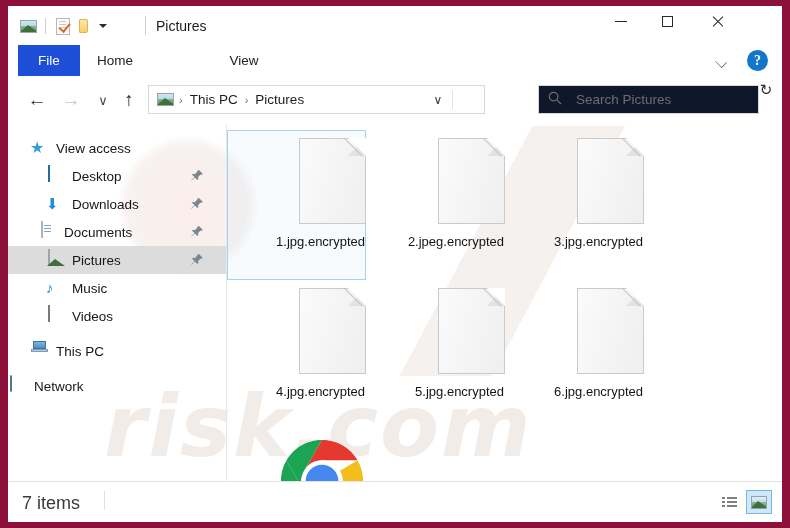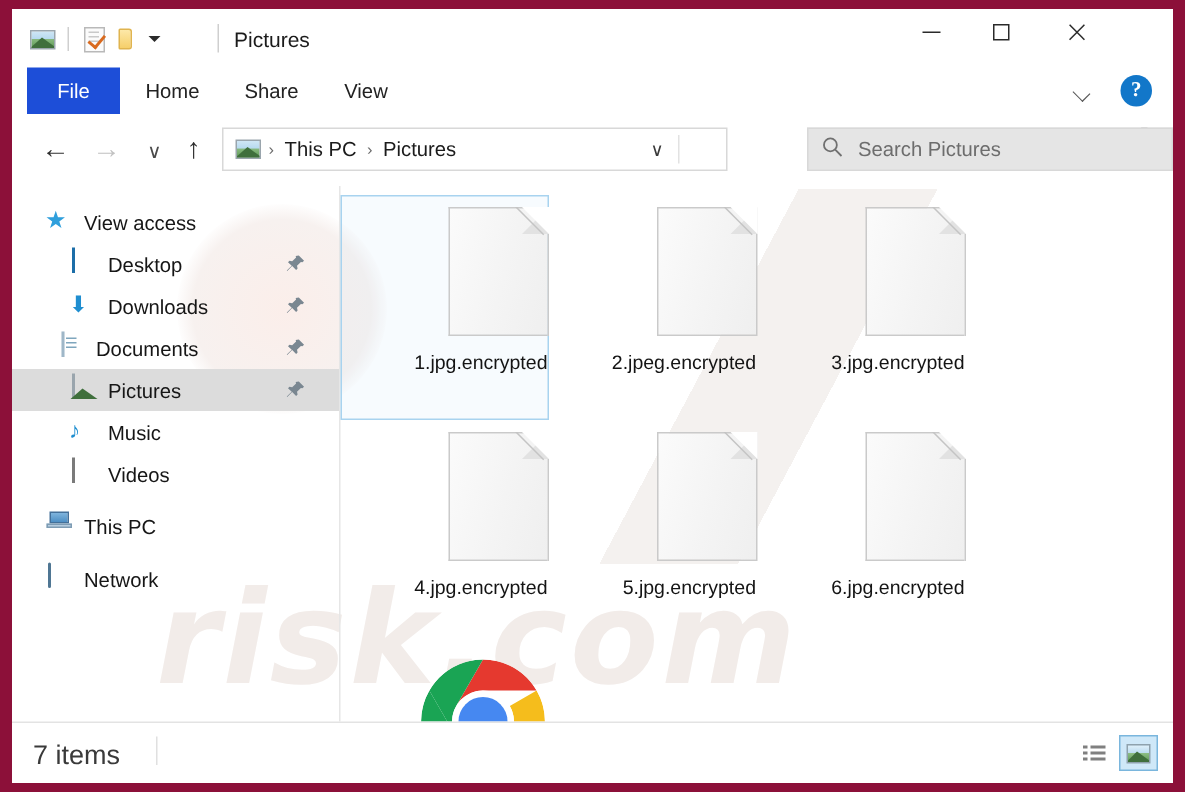--- a/index.html
+++ b/index.html
@@ -320,26 +320,27 @@
     height: 27px; width: 28px;
     display: flex;
     align-items: center;
     justify-content: center;
     font-size: 15px;
     color: #2f2f2f;
   }
   #searchbox {
     position: absolute;
     left: 530px; top: 9px;
-    width: 244px; height: 29px;
+    width: 221px; height: 29px;
     border: 1px solid #d8d8d8;
-    background: #e5e5e5;
-    box-sizing: border-box;
-    display: flex;
-    align-items: center;
+    background: #0f172a;
+    box-sizing: border-box;
+    display: flex;
+    align-items: center;
+    justify-content: space-between;
   }
   #search-icon {
     width: 22px;
     margin-left: 9px;
     color: #707070;
     font-size: 14px;
     flex: 0 0 auto;
   }
   #search-input {
     border: none;
@@ -675,21 +676,20 @@
         <span class="ic-max"></span>
       </div>
       <div class="wctrl" id="btn-close">
         <span class="ic-close"></span>
       </div>
     </div>
 
     <div id="ribbon">
       <div class="tab" id="tab-file">File</div>
       <div class="tab" id="tab-home">Home</div>
-      <div class="tab" id="tab-share">Share</div>
       <div class="tab" id="tab-view">View</div>
       <div id="ribbon-expand"></div>
       <div id="help-btn">?</div>
     </div>
 
     <div id="navbar">
       <div class="nav-btn" id="nav-back">←</div>
       <div class="nav-btn" id="nav-forward">→</div>
       <div class="nav-btn" id="nav-recent">∨</div>
       <div class="nav-btn" id="nav-up">↑</div>
@@ -771,21 +771,21 @@
       <div class="side-item" style="padding-left:38px">
         <span class="side-icon"><span class="ic-videos"></span></span>
         <span class="side-label">Videos</span>
       </div>
 
       <div class="side-item" style="padding-left:22px; margin-top:7px">
         <span class="side-icon"><span class="ic-thispc"></span></span>
         <span class="side-label">This PC</span>
       </div>
 
-      <div class="side-item" style="padding-left:22px; margin-top:7px">
+      <div class="side-item" style="margin-top:7px">
         <span class="side-icon"><span class="ic-network"></span></span>
         <span class="side-label">Network</span>
       </div>
     </div>
 
     <div id="content">
       <div id="grid">
 
         <div class="tile selected">
           <div class="doc-icon">

